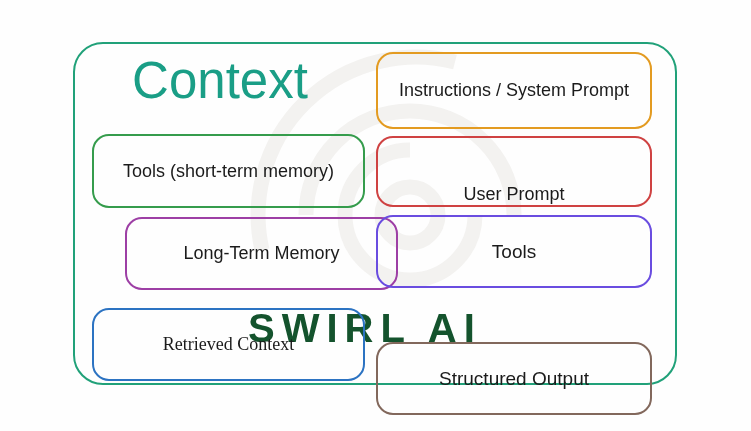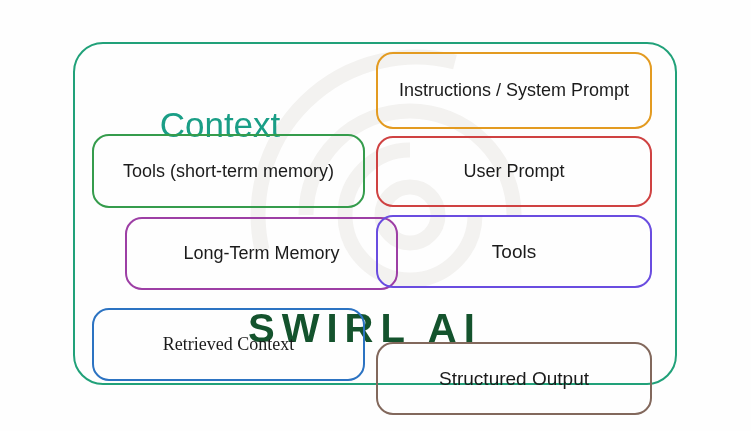--- a/index.html
+++ b/index.html
@@ -36,27 +36,26 @@
     width: 604px; height: 343px;
     box-sizing: border-box;
     border: 2px solid #21a179;
     border-radius: 30px;
     background: transparent;
   }
   .diagram-title {
     position: absolute;
     left: 104px; top: 58px;
     width: 232px; height: 46px;
-    font-size: 35px;
+    font-size: 51px;
     font-weight: 500;
     text-align: center;
     color: #1a9e86;
     line-height: 46px;
     letter-spacing: 0px;
-    margin-top: 44px;
   }
   .box {
     position: absolute;
     box-sizing: border-box;
     border: 2px solid #6d28d9;
     border-radius: 17px;
     background: transparent;
     display: flex;
     align-items: center;
     justify-content: center;
@@ -93,21 +92,21 @@
   <div class="diagram-title" style="color: rgb(26, 158, 134);">Context</div>
 
   <div class="box box-instructions" style="border-color: rgb(227, 155, 33);">
     <span>Instructions / System Prompt</span>
   </div>
 
   <div class="box box-state" style="border-color: rgb(53, 156, 76);">
     <span>Tools (short-term memory)</span>
   </div>
 
-  <div class="box box-user-prompt" style="border-color: rgb(207, 66, 66);">
+  <div class="box box-user-prompt" style="border-color: rgb(207, 66, 66); align-items: flex-end;">
     <span>User Prompt</span>
   </div>
 
   <div class="box box-long-term" style="border-color: rgb(157, 63, 165);">
     <span>Long-Term Memory</span>
   </div>
 
   <div class="box box-tools" style="border-color: rgb(106, 77, 224);">
     <span>Tools</span>
   </div>

